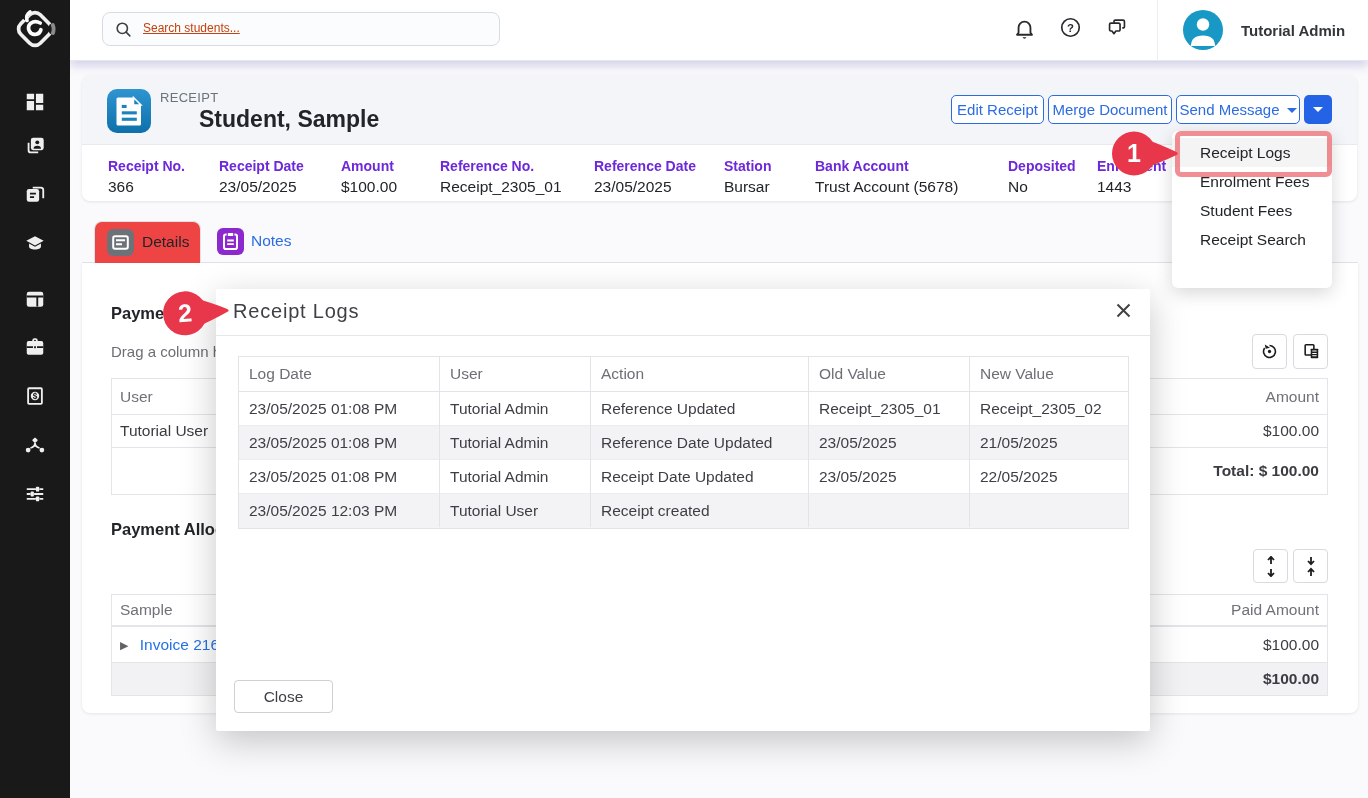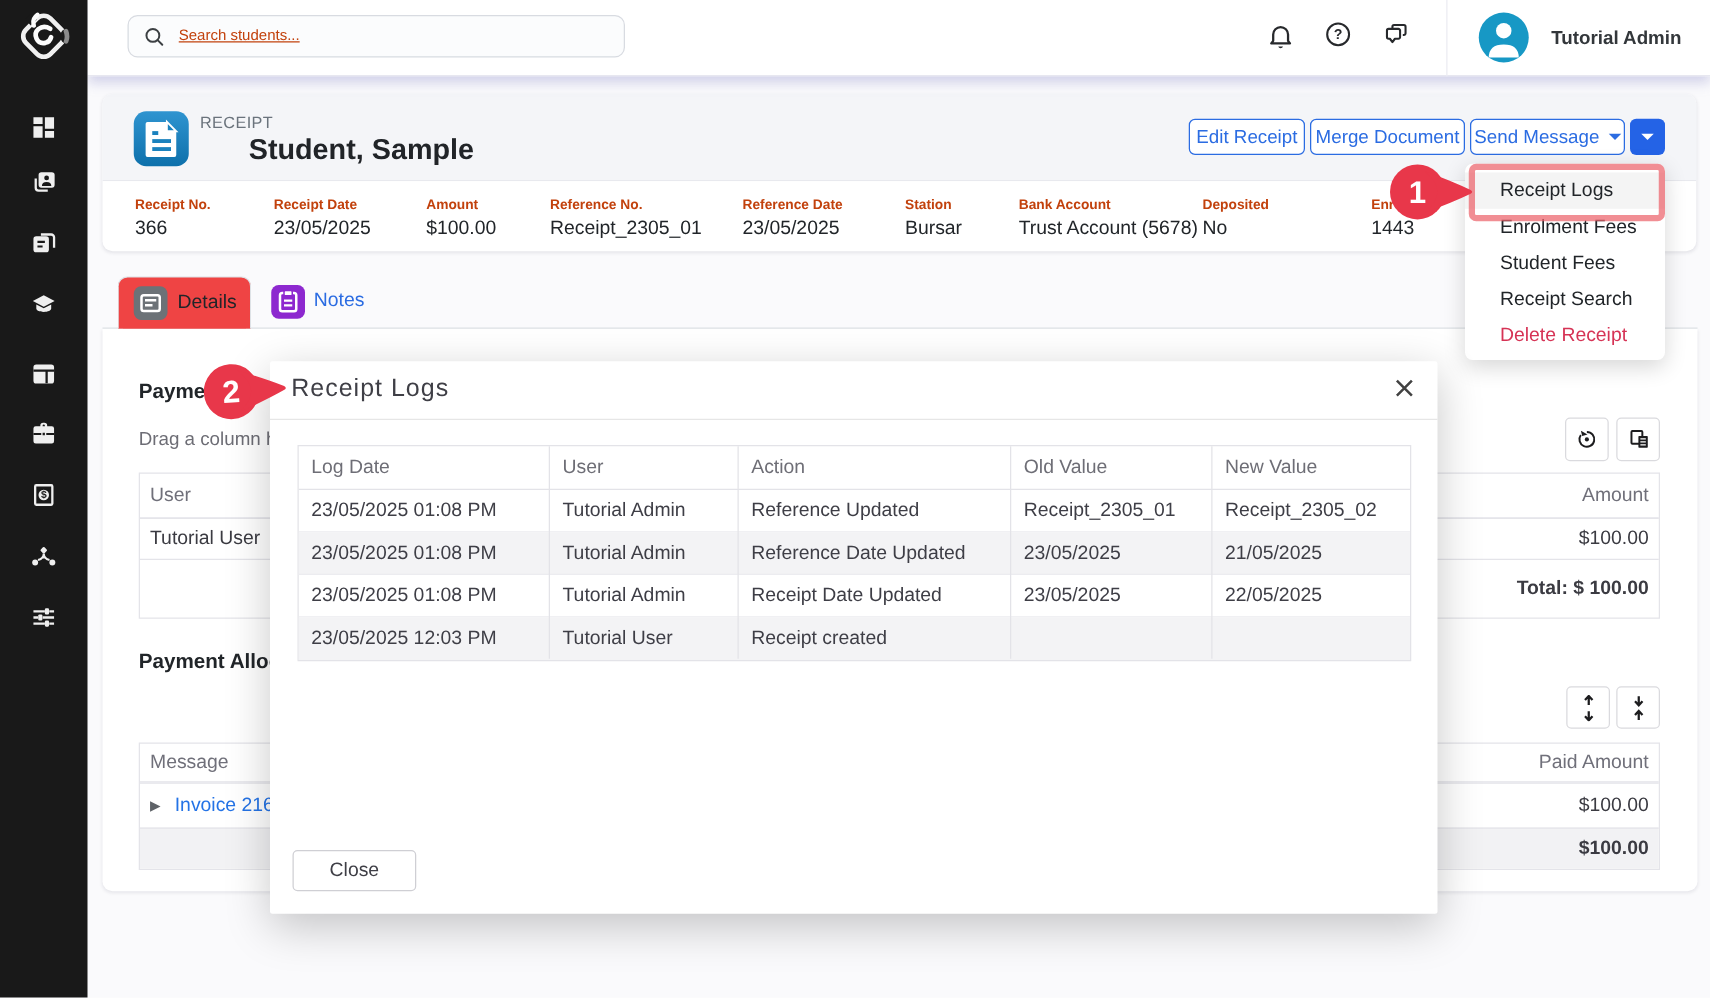--- a/index.html
+++ b/index.html
@@ -19,21 +19,21 @@
 
 #hcard { position:absolute; left:82px; top:75px; width:1275px; height:126px; background:#fff; border-radius:8px; box-shadow:0 1px 3px rgba(25,25,60,.1); z-index:5; }
 #hcard .strip { position:absolute; left:0; top:0; width:100%; height:70px; background:#f4f5f8; border-bottom:1px solid #e8e9ee; border-radius:8px 8px 0 0; }
 #docicon { position:absolute; left:25px; top:14px; width:44px; height:44px; border-radius:10px; background:linear-gradient(180deg,#2f94d0,#0d70ab); }
 #hcard .cat { position:absolute; left:78px; top:15px; font-size:13px; color:#6a737c; letter-spacing:.3px; }
 #hcard .title { position:absolute; left:77px; top:31px; font-size:23px; font-weight:bold; color:#212428;margin-left:40px; }
 .btn-o { position:absolute; top:20px; height:29px; border:1px solid #2b6ce2; border-radius:5px; background:#fff; color:#2b6ce2; font-size:15px; line-height:27px; text-align:center; }
 #bsplit { position:absolute; left:1222px; top:20px; width:28px; height:29px; background:#2463e6; border-radius:5px; }
 .caret { display:inline-block; width:0; height:0; border-left:5px solid transparent; border-right:5px solid transparent; border-top:5px solid currentColor; vertical-align:middle; margin-left:7px; margin-top:-2px; }
 .fld { position:absolute; }
-.fld .l { font-size:11px; font-weight:bold; color:#c2410c; }
+.fld .l { font-size:14px; font-weight:bold; color:#6d28d9; }
 .fld .v { font-size:15.5px; color:#212529; margin-top:4px; }
 .bluelink { color:#2473e6; }
 
 #tabline { position:absolute; left:82px; top:262px; width:1276px; height:1px; background:#dee2e6; z-index:4; }
 #tabdet { position:absolute; left:94px; top:221px; width:107px; height:42px; background:#ef4444; border:1px solid #dee2e6; border-bottom:none; border-radius:8px 8px 0 0; z-index:6; }
 .tabico { position:absolute; width:27px; height:27px; border-radius:6px; }
 #tabnotes { position:absolute; left:217px; top:221px; width:120px; height:42px; z-index:6; }
 
 #panel { position:absolute; left:82px; top:263px; width:1276px; height:450px; background:#fff; border-radius:0 0 8px 8px; box-shadow:0 1px 3px rgba(25,25,60,.09); z-index:3; }
 #panel h3 { position:absolute; font-size:16.5px; font-weight:bold; color:#212529; }
@@ -189,21 +189,21 @@
       <div class="v">23/05/2025</div>
     </div>
   <div class="fld" style="left:642px; top:83px;">
       <div class="l">Station</div>
       <div class="v">Bursar</div>
     </div>
   <div class="fld" style="left:733px; top:83px;">
       <div class="l">Bank Account</div>
       <div class="v">Trust Account (5678)</div>
     </div>
-  <div class="fld" style="left:880px; top:83px;">
+  <div class="fld" style="left:926px; top:83px;">
       <div class="l">Deposited</div>
       <div class="v">No</div>
     </div>
   <div class="fld" style="left:1015px; top:83px;">
       <div class="l">Enrolment</div>
       <div class="v bluelink">1443</div>
     </div>
 </div>
 
 <div id="tabline"></div>
@@ -265,39 +265,38 @@
       </svg>
   </div>
   <div class="icobtn" style="left:1211px; top:286px; height:34px;">
     <svg style="position:absolute; left:8px; top:6px;" width="18" height="21" viewBox="0 0 18 21">
         <path d="M9 1 L9 8 M6 5 L9 8.2 L12 5" fill="none" stroke="#1d1d1f" stroke-width="1.8"></path>
         <path d="M9 13 L9 20 M6 16 L9 12.8 L12 16" fill="none" stroke="#1d1d1f" stroke-width="1.8"></path>
       </svg>
   </div>
   <div class="grid" style="top:331px;">
     <div class="hd" style="height:31px;">
-        <span class="txl">Message</span>
+        <span class="txl">Sample</span>
         <span class="txr">Paid Amount</span>
       </div>
     <div class="rw" style="height:36px; border-top:1px solid #e4e4e9;">
         <span class="txl" style="color:#5f6368;"><span style="font-size:11px; display:inline-block; transform:translateY(-1px);">▶</span> <span class="bluelink" style="margin-left:7px;">Invoice 21673</span></span>
         <span class="txr">$100.00</span>
       </div>
     <div class="rw" style="height:33px; background:#f2f2f4; border-top:1px solid #e4e4e9;">
         <span class="txr" style="font-weight:bold;">$100.00</span>
       </div>
   </div>
 </div>
 
 <div id="menu">
   <div class="mi" style="background:#f4f4f4;">Receipt Logs</div>
   <div class="mi">Enrolment Fees</div>
   <div class="mi">Student Fees</div>
   <div class="mi">Receipt Search</div>
-  <div class="mi" style="color:#d63355;">Delete Receipt</div>
 </div>
 <div id="redbox"></div>
 
 <div id="modal">
   <div class="mt">Receipt Logs</div>
   <svg style="position:absolute; left:900px; top:14px;" width="15" height="15" viewBox="0 0 15 15">
       <path d="M1.5 1.5 L13.5 13.5 M13.5 1.5 L1.5 13.5" stroke="#424242" stroke-width="2"></path>
     </svg>
   <div class="mdiv"></div>
   <div class="vline" style="left:223px;"></div>

